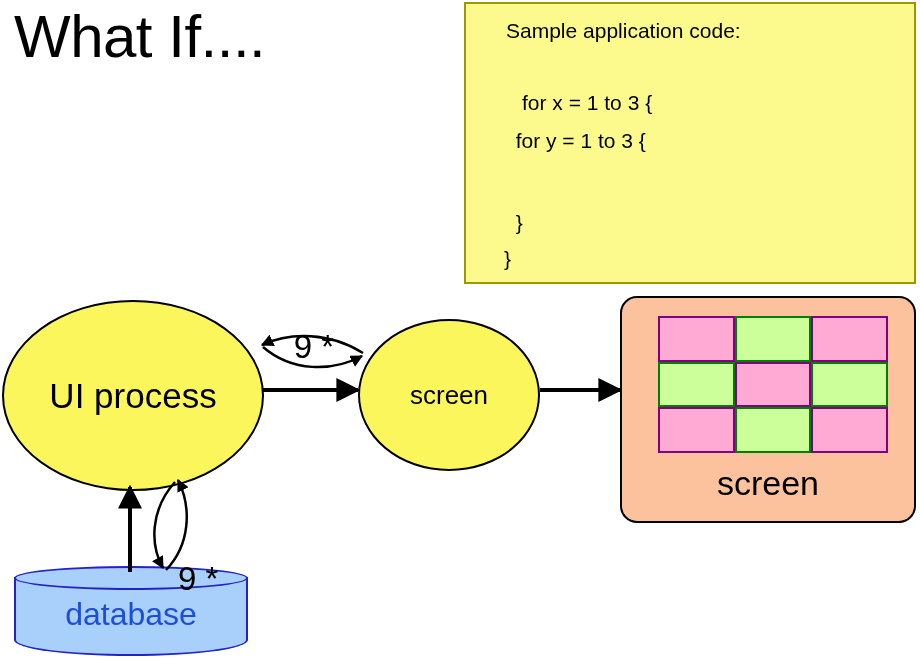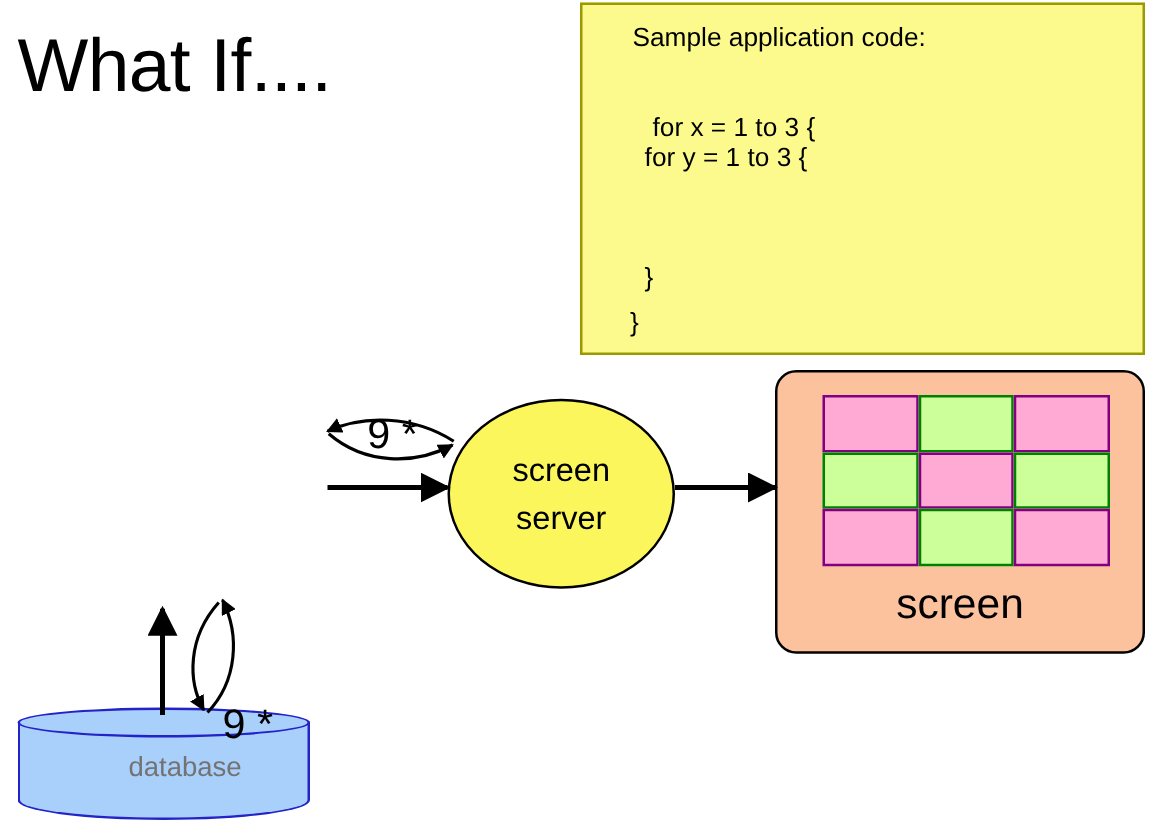--- a/index.html
+++ b/index.html
@@ -20,21 +20,20 @@
   #title {
     position: absolute;
     left: 14px;
     top: 2px;
     font-size: 60px;
     line-height: 70px;
     color: #000000;
     font-weight: 400;
     letter-spacing: -0.5px;
     white-space: nowrap;
-    margin-top: 16px;
   }
 
   
   #code-box {
     position: absolute;
     left: 464px;
     top: 2px;
     width: 452px;
     height: 282px;
     background: #fcfa8c;
@@ -158,24 +157,23 @@
     border: 2px solid #2323c8;
     border-radius: 50%;
     box-sizing: border-box;
   }
   #db-label {
     position: absolute;
     left: 0;
     top: 28px;
     width: 234px;
     text-align: center;
-    font-size: 22px;
+    font-size: 32px;
     line-height: 40px;
-    color: #737373;
-    margin-left: 17px;
+    color: #1d4ed8;
   }
 
   
   .edge-label {
     position: absolute;
     color: #000000;
     white-space: pre;
   }
   #label-update {
     left: 249px;
@@ -207,44 +205,46 @@
 </head>
 <body>
 
 <div id="slide">
 
   <div id="title">What If....</div>
 
   <div id="code-box">
     <div class="code-line" style="left:40px; top:16px;">Sample application code:</div>
     <div class="code-line" style="left:56px; top:88px;">for x = 1 to 3 {</div>
-    <div class="code-line" style="left:38px; top:112px;">  for y = 1 to 3 {</div>
+    <div class="code-line" style="left:38px; top:126px;">  for y = 1 to 3 {</div>
     <div class="code-line" style="left:38px; top:208px;">  }</div>
     <div class="code-line" style="left:38px; top:244px;">}</div>
   </div>
 
   <div id="screen-panel">
     <div id="screen-grid">
       <div class="cell pink"></div>
       <div class="cell green"></div>
       <div class="cell pink"></div>
       <div class="cell green"></div>
       <div class="cell pink"></div>
       <div class="cell green"></div>
       <div class="cell pink"></div>
       <div class="cell green"></div>
       <div class="cell pink"></div>
     </div>
     <div id="screen-label">screen</div>
   </div>
 
+  <div class="node-ellipse" id="ui-process">
+    <span>UI process</span>
+  </div>
 
   <div class="node-ellipse" id="screen-server">
     <span>screen</span>
-    <span>server</span>
   </div>
 
   <div id="database">
     <div id="db-body"></div>
     <div id="db-top"></div>
     <div id="db-label">database</div>
   </div>
 
   <div class="edge-label" id="label-update">
     <div>9 *</div>

